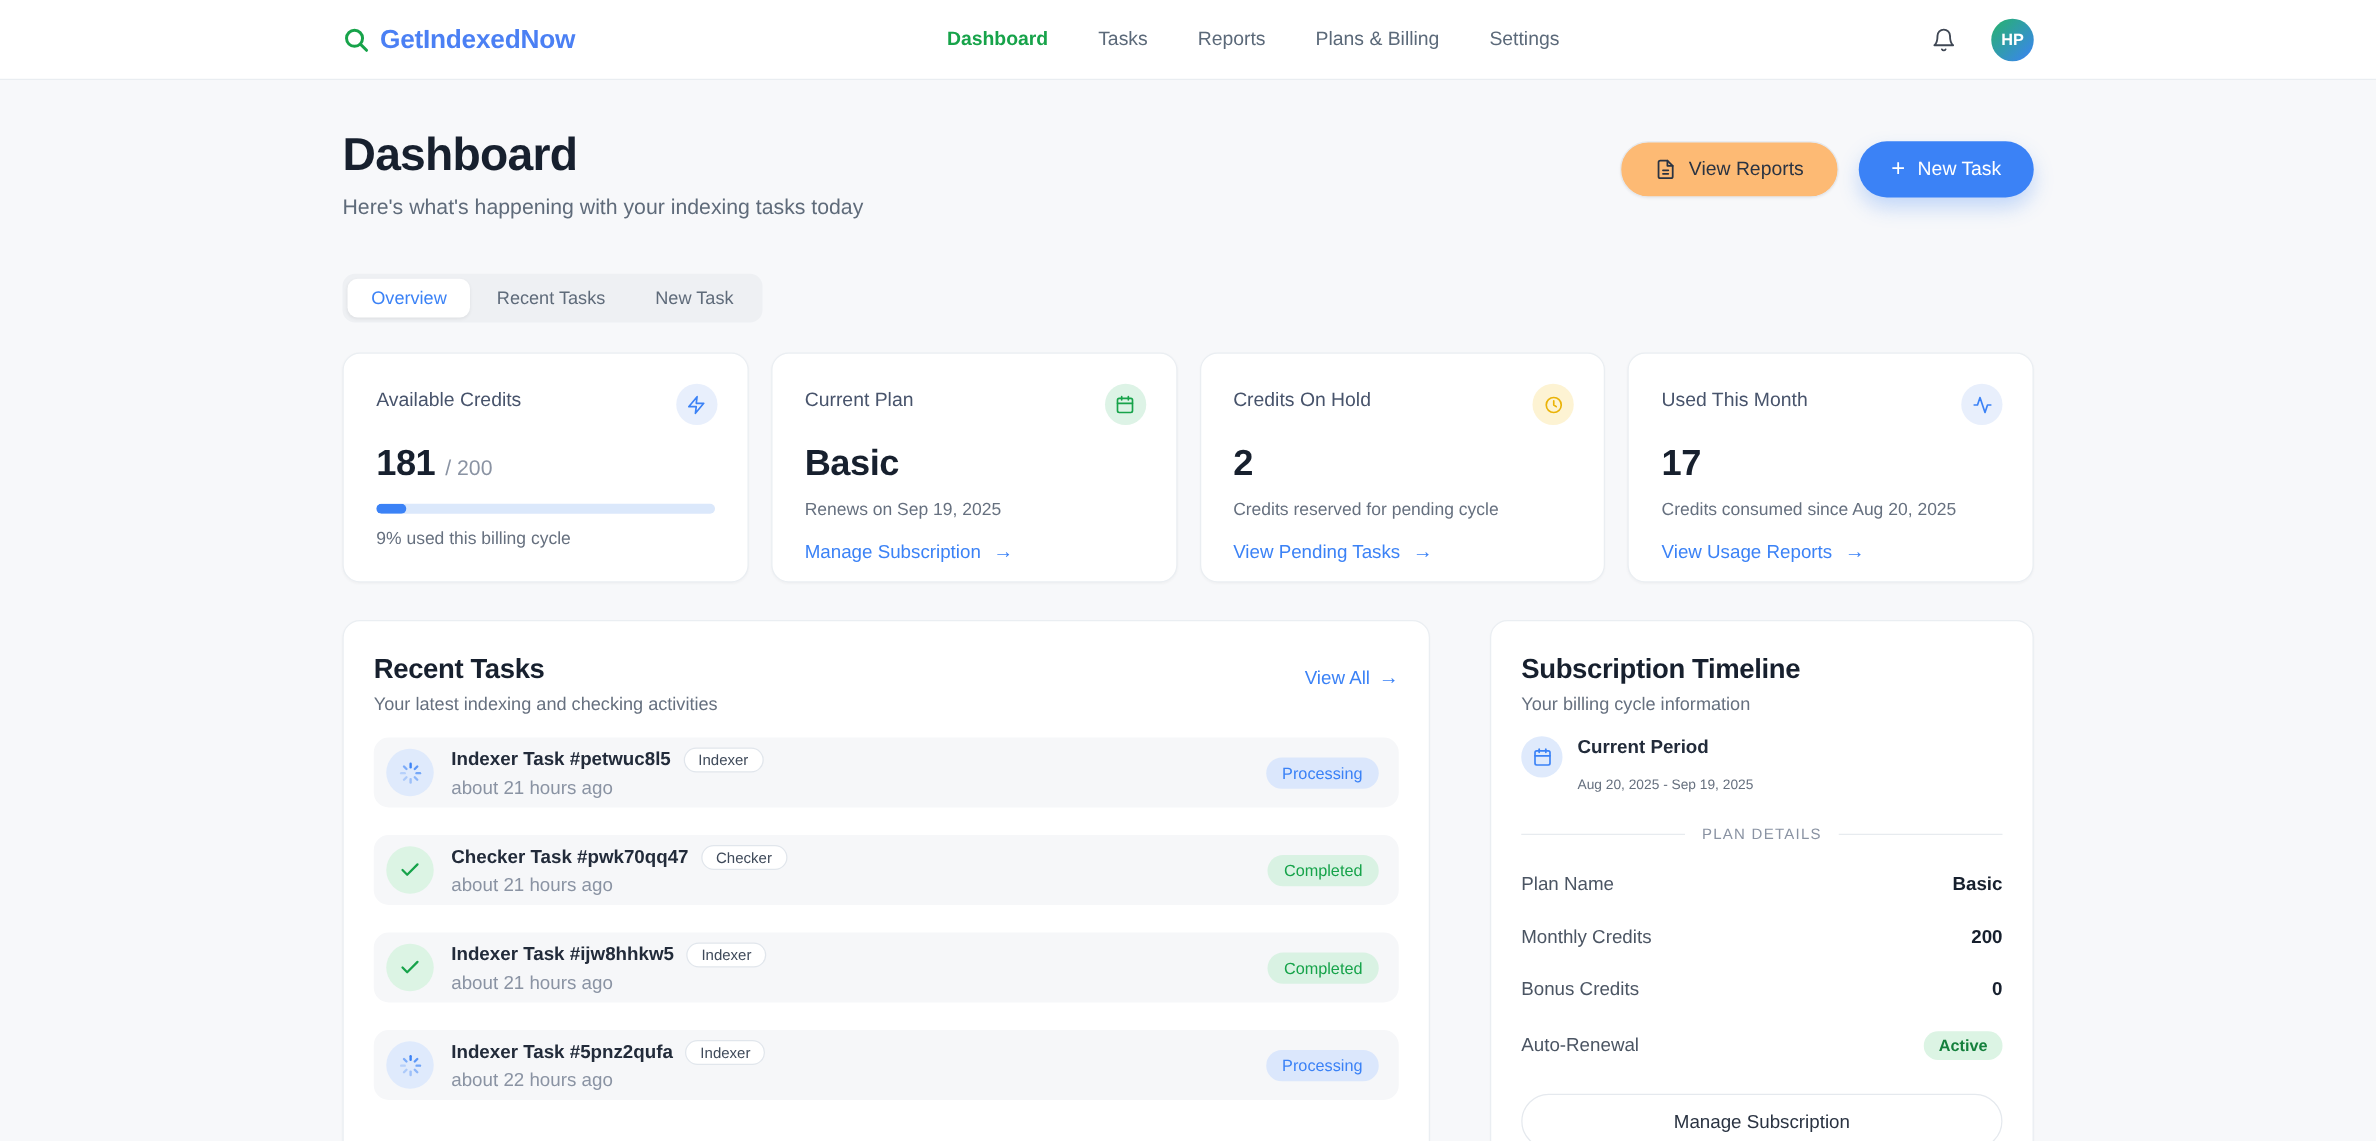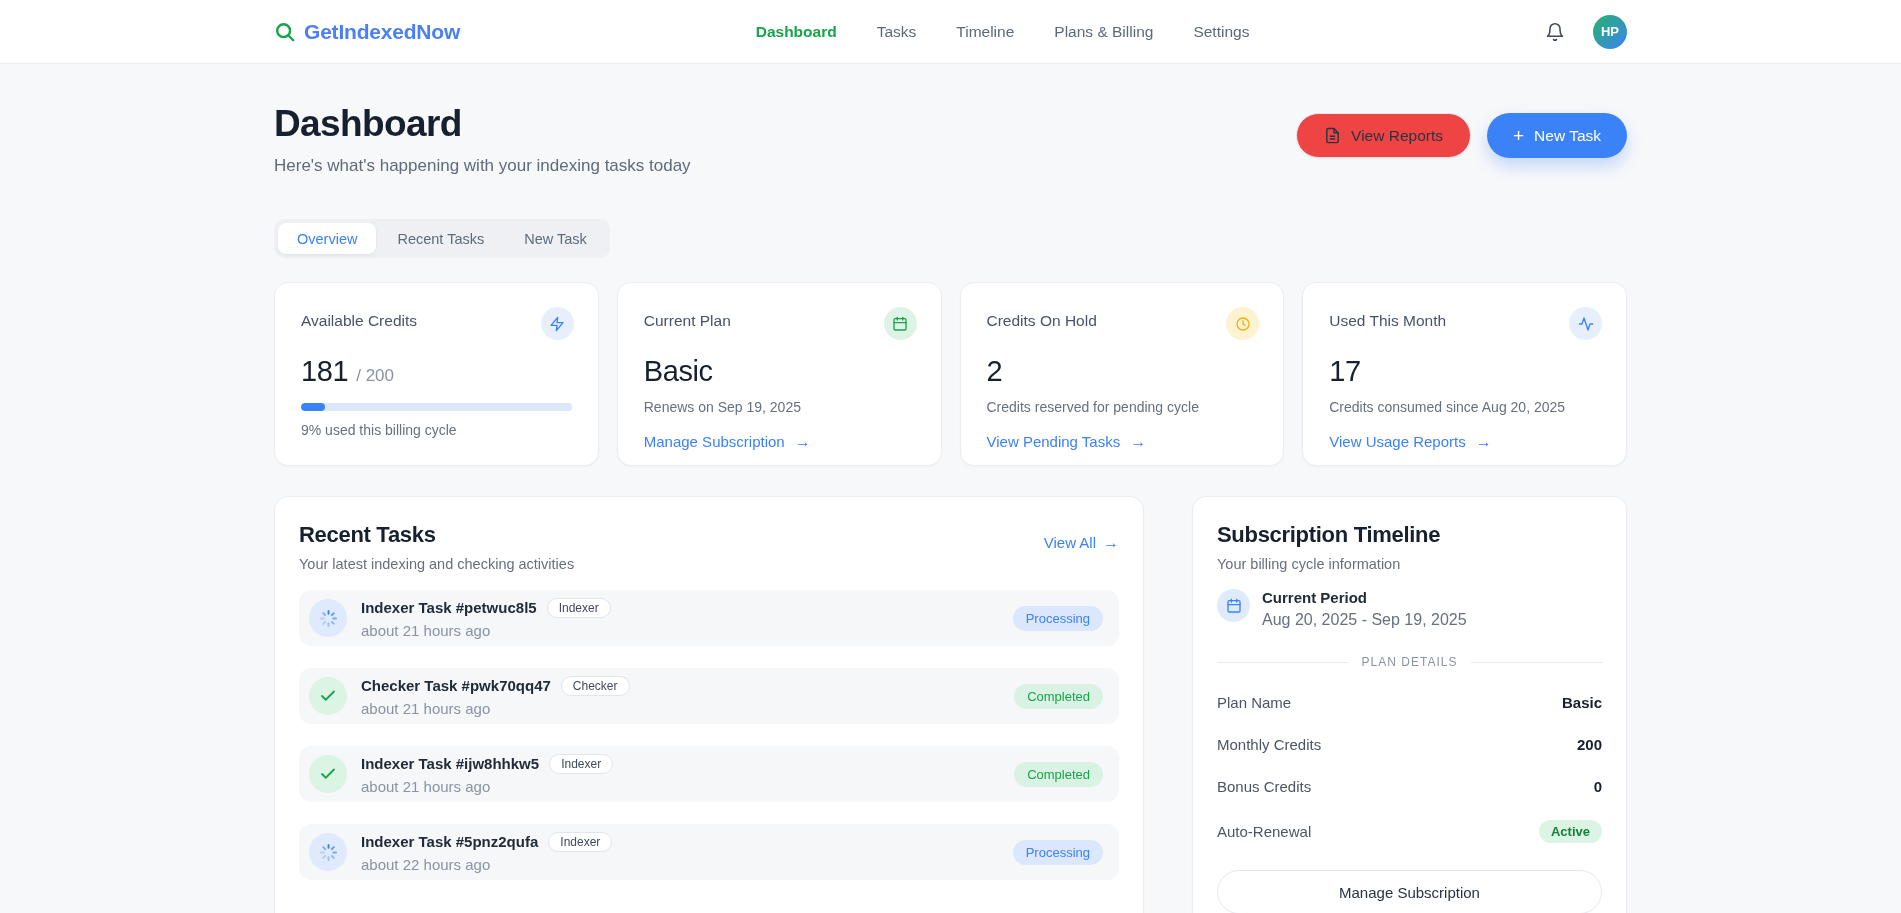--- a/index.html
+++ b/index.html
@@ -25,38 +25,38 @@
   .avatar { width:34px; height:34px; border-radius:50%; background:linear-gradient(135deg,#27b36b,#3b82f6); color:#fff; font-weight:700; font-size:13px; display:flex; align-items:center; justify-content:center; cursor:pointer; }
 
   
   .container { width:1353px; margin:0 auto; }
 
   .page-head { display:flex; justify-content:space-between; align-items:flex-start; margin-top:39px; }
   .page-title { font-size:37px; font-weight:600; letter-spacing:-0.6px; color:#17202e; }
   .page-sub { font-size:17px; color:#5f6b7a; margin-top:11px; }
   .head-actions { display:flex; gap:16px; margin-top:10px; }
   .btn { height:45px; border-radius:999px; display:flex; align-items:center; gap:10px; font-size:15.5px; font-weight:500; cursor:pointer; border:none; font-family:inherit; }
-  .btn-outline { background:#ef4444; border:1px solid #e5e9ee; color:#2a3342; padding:0 27px; box-shadow:0 1px 2px rgba(16,24,40,.05); }
+  .btn-outline { background:#fdba74; border:1px solid #e5e9ee; color:#2a3342; padding:0 27px; box-shadow:0 1px 2px rgba(16,24,40,.05); }
   .btn-primary { background:#3b82f6; color:#fff; padding:0 26px; box-shadow:0 8px 16px rgba(59,130,246,.28); }
   .btn-primary .plus { font-size:19px; font-weight:400; line-height:1; }
 
   .tabs { margin-top:43px; display:inline-flex; background:#eef0f3; border-radius:10px; padding:4px; gap:2px;justify-content:flex-end; }
   .tab { height:31px; padding:0 19px; border-radius:8px; font-size:14.5px; color:#5f6b7a; display:flex; align-items:center; font-weight:500; cursor:pointer; }
   .tab.active { background:#fff; color:#3b82f6; box-shadow:0 1px 3px rgba(0,0,0,.07); }
 
   
   .cards { display:flex; gap:18px; margin-top:24px; }
   .card { flex:1; background:#fff; border:1px solid #eaeef2; border-radius:14px; padding:29px 26px; height:184px; position:relative; box-shadow:0 1px 2px rgba(16,24,40,.03); }
   .card-title { font-size:15.5px; color:#47536b; font-weight:500; }
   .card-icon { position:absolute; top:24px; right:24px; width:33px; height:33px; border-radius:50%; display:flex; align-items:center; justify-content:center; }
   .ic-blue  { background:#e8effc; }
   .ic-green { background:#ddf3e6; }
   .ic-amber { background:#fdf3d3; }
   .card-value-row { display:flex; align-items:baseline; gap:8px; margin-top:25px; }
-  .card-value { font-size:29px; font-weight:400; color:#17202e; letter-spacing:-0.4px; }
+  .card-value { font-size:29px; font-weight:700; color:#17202e; letter-spacing:-0.4px; }
   .card-total { font-size:17px; color:#8a93a3; }
   .progress-track { margin-top:15px; height:8px; border-radius:99px; background:#dbe8fb; overflow:hidden; }
   .progress-fill { height:100%; border-radius:99px; background:#3b82f6; }
   .card-caption { font-size:14px; color:#66707f; margin-top:11px; }
   .card-link { display:inline-flex; align-items:center; gap:10px; margin-top:18px; font-size:15px; font-weight:500; color:#3b82f6; cursor:pointer; }
 
   
   .panels { display:flex; gap:48px; margin-top:30px; align-items:stretch; }
   .panel { background:#fff; border:1px solid #eaeef2; border-radius:14px; padding:25px 24px; box-shadow:0 1px 2px rgba(16,24,40,.03); }
   .panel-tasks { width:870px; }
@@ -78,21 +78,21 @@
   .task-type { border:1px solid #e1e6ec; background:#fff; border-radius:999px; padding:2px 11px; font-size:12px; font-weight:500; color:#3f4a5a; }
   .task-time { font-size:15px; color:#8a93a3; }
   .status-pill { margin-left:auto; border-radius:999px; padding:5px 13px; font-size:13px; font-weight:500; }
   .task-row.processing .status-pill { background:#dbe7fc; color:#3b82f6; }
   .task-row.completed  .status-pill { background:#d9f2e3; color:#16a34a; }
 
   
   .period { display:flex; gap:12px; margin-top:17px; align-items:flex-start; }
   .period-icon { width:33px; height:33px; border-radius:50%; background:#dfeafc; display:flex; align-items:center; justify-content:center; flex:none; }
   .period-label { font-size:15px; font-weight:600; color:#222b3a; }
-  .period-value { font-size:16px; color:#66707f; margin-top:5px; }
+  .period-value { font-size:11px; color:#66707f; margin-top:16px; }
   .divider { display:flex; align-items:center; gap:14px; margin-top:26px; color:#8a93a3; font-size:12px; letter-spacing:1px; font-weight:500; }
   .divider::before, .divider::after { content:""; flex:1; border-top:1px solid #e7ebef; }
   .detail-row { display:flex; justify-content:space-between; align-items:center; margin-top:25px; }
   .detail-label { font-size:15px; color:#4b5563; }
   .detail-value { font-size:15px; font-weight:600; color:#17202e; }
   .badge-active { background:#dcf4e4; color:#15803d; border-radius:999px; padding:4px 12px; font-size:13px; font-weight:600; }
   .manage-btn { margin-top:27px; width:100%; height:44px; border-radius:999px; background:#fff; border:1px solid #e5e9ee; font-size:15px; font-weight:500; color:#2a3342; font-family:inherit; cursor:pointer; }
 </style>
 </head>
 <body>
@@ -104,21 +104,21 @@
         <svg width="22" height="22" viewBox="0 0 24 24" fill="none" stroke="#17a34a" stroke-width="2.6" stroke-linecap="round">
           <circle cx="10.5" cy="10.5" r="7"></circle>
             <line x1="15.8" y1="15.8" x2="21" y2="21"></line>
         </svg>
       </span>
       <span>GetIndexedNow</span>
     </div>
     <nav class="nav-links">
       <span class="nav-link active">Dashboard</span>
       <span class="nav-link">Tasks</span>
-      <span class="nav-link">Timeline</span>
+      <span class="nav-link">Reports</span>
       <span class="nav-link">Plans &amp; Billing</span>
       <span class="nav-link">Settings</span>
     </nav>
     <div class="nav-right">
       <span class="bell-btn">
         <svg width="20" height="20" viewBox="0 0 24 24" fill="none" stroke="#3f4754" stroke-width="1.8" stroke-linecap="round" stroke-linejoin="round">
           <path d="M18 8A6 6 0 0 0 6 8c0 7-3 9-3 9h18s-3-2-3-9"></path>
             <path d="M13.73 21a2 2 0 0 1-3.46 0"></path>
         </svg>
       </span>

